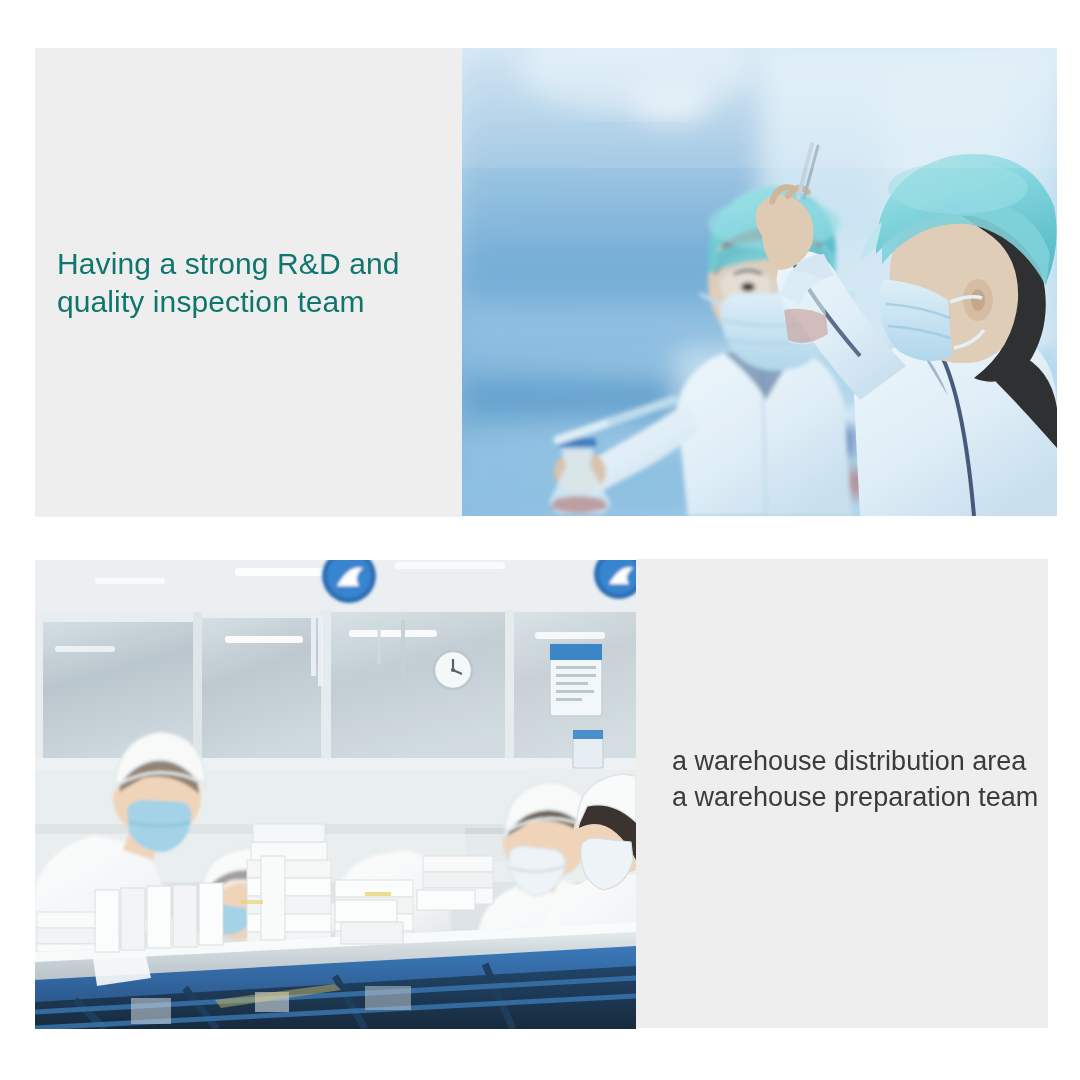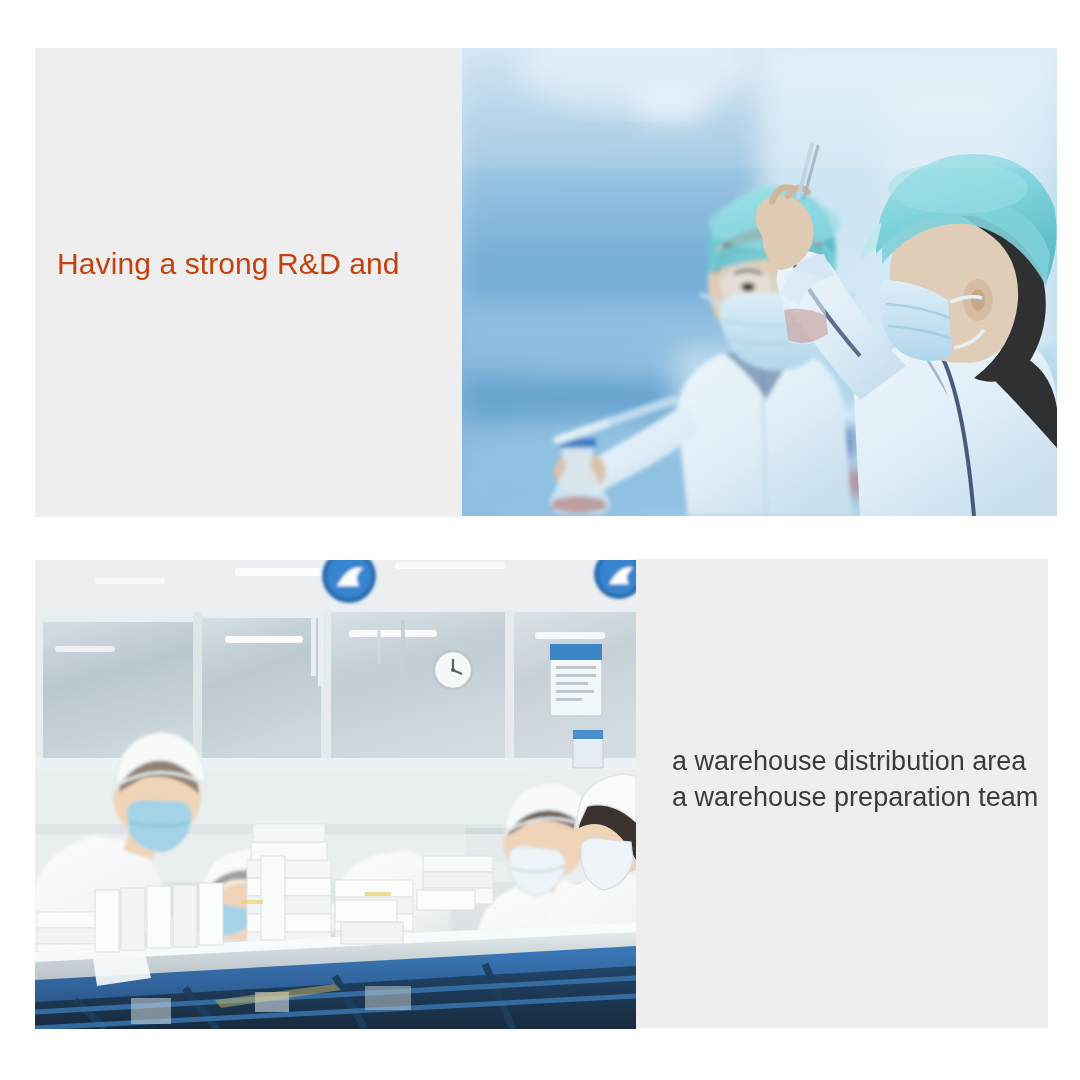--- a/index.html
+++ b/index.html
@@ -15,21 +15,21 @@
   
   #section-top{
     position:absolute;left:35px;top:48px;width:1022px;height:469px;
   }
   #top-text-panel{
     position:absolute;left:0;top:0;width:427px;height:469px;
     background:#eeeeee;
   }
   #top-caption{
     position:absolute;left:22px;top:197px;width:400px;
-    color:#c2410c;
+    color:#0f766e;
     font-size:30px;line-height:1.28;
     letter-spacing:0.1px;
     font-weight:400;
   }
   #top-caption .ln{display:block;white-space:nowrap;}
 
   #top-photo{
     position:absolute;left:427px;top:0;width:595px;height:468px;
     overflow:hidden;
     background:#7fb4dd;
@@ -58,20 +58,21 @@
 </head>
 <body>
 
 <div class="stage">
 
   <div id="section-top">
 
     <div id="top-text-panel">
       <div id="top-caption">
         <span class="ln">Having a strong R&amp;D and</span>
+        <span class="ln">quality inspection team</span>
       </div>
     </div>
 
     <div id="top-photo">
       <svg class="ph" viewBox="0 0 595 468" preserveAspectRatio="none">
         <defs>
           <linearGradient id="labBg" x1="0" y1="0" x2="1" y2="1">
             <stop offset="0%" stop-color="#9ec8e8"></stop>
             <stop offset="35%" stop-color="#7fb2d8"></stop>
             <stop offset="70%" stop-color="#b3d6ec"></stop>

